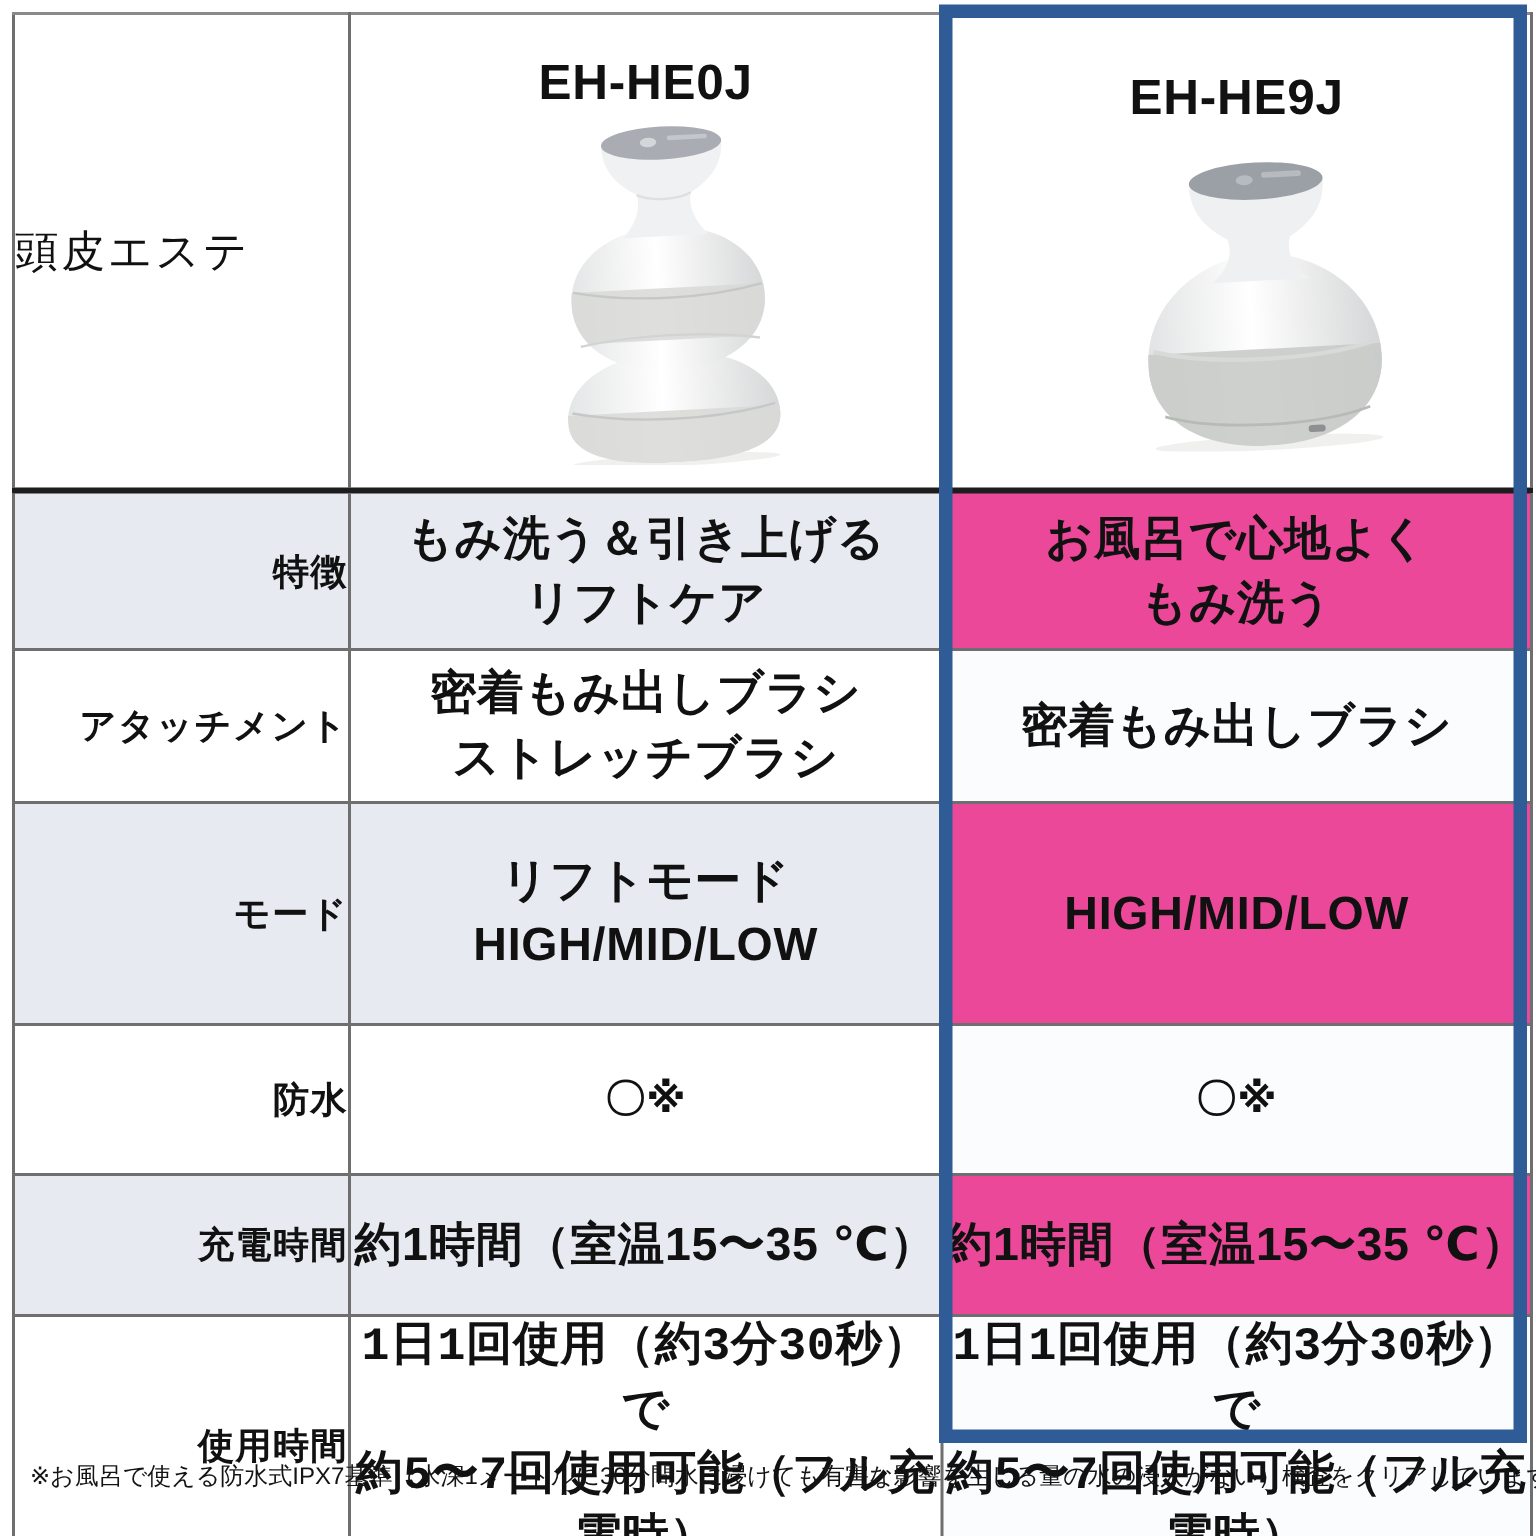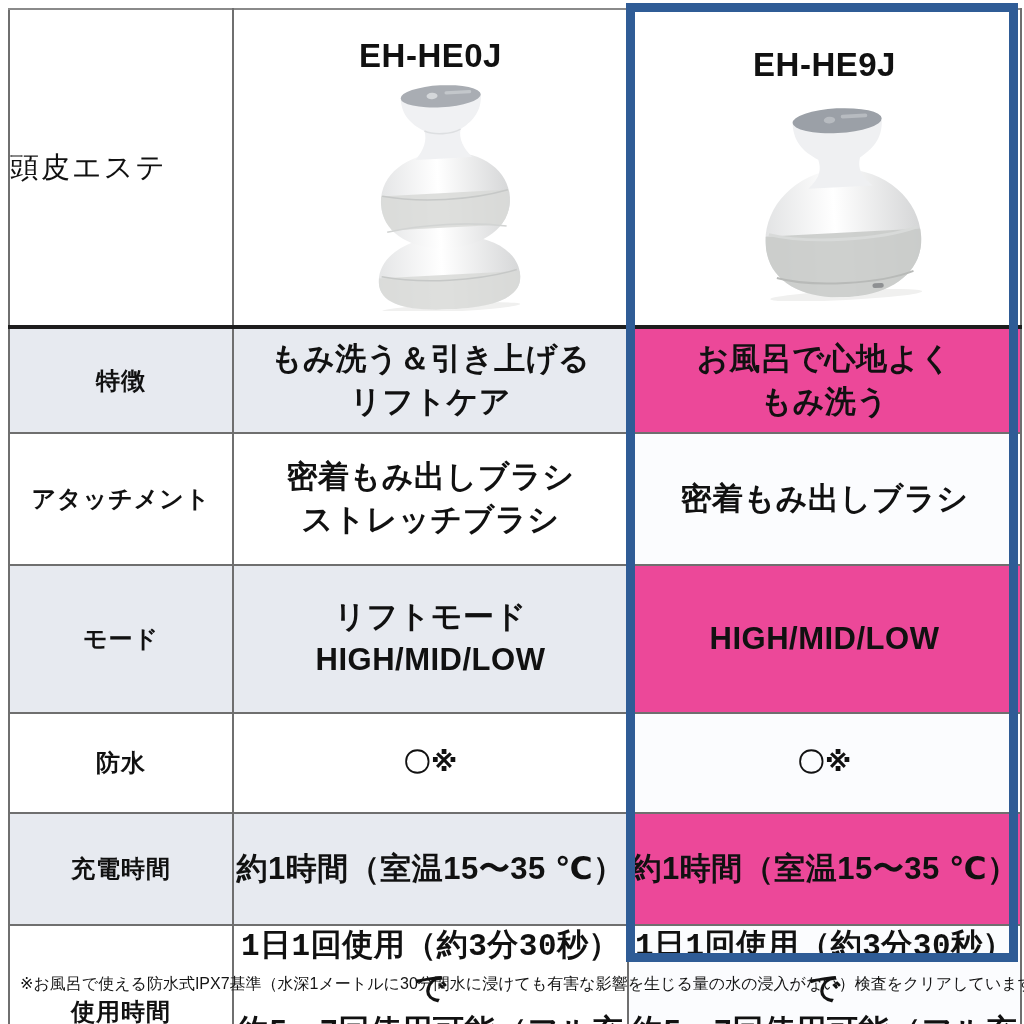--- a/index.html
+++ b/index.html
@@ -13,21 +13,21 @@
     background:#ffffff;
   }
   .spec-table td{
     border:2px solid #6f6f6f;
     vertical-align:middle;
     padding:0;
     box-sizing:border-box;
   }
   tr.header-row td{border-bottom:4px solid #1d1d1d;border-top:2px solid #8a8a8a;}
   .label-cell{
-    text-align:center;padding-left:36px;
+    text-align:right;padding-left:36px;
     font-weight:bold;font-size:24px;letter-spacing:1px;
   }
   .value-cell{
     text-align:center;font-weight:bold;font-size:31px;
     line-height:1.38;white-space:pre-line;letter-spacing:0.5px;
   }
   tr.shaded td{background:#e7eaf0;}
   tr.plain td{background:#ffffff;}
   tr.shaded td.right-col{background:#ec4899;}
   tr.plain td.right-col{background:#fbfcfe;}
@@ -146,41 +146,41 @@
     </tr>
 
     <tr class="shaded" style="height:106px;">
       <td class="label-cell">特徴</td>
       <td class="value-cell">もみ洗う＆引き上げる
 リフトケア</td>
       <td class="value-cell right-col">お風呂で心地よく
 もみ洗う</td>
     </tr>
 
-    <tr class="plain" style="height:132px;">
+    <tr class="plain" style="height:102px;">
       <td class="label-cell">アタッチメント</td>
       <td class="value-cell">密着もみ出しブラシ
 ストレッチブラシ</td>
       <td class="value-cell right-col">密着もみ出しブラシ</td>
     </tr>
 
     <tr class="shaded" style="height:148px;">
       <td class="label-cell">モード</td>
       <td class="value-cell">リフトモード
 HIGH/MID/LOW</td>
       <td class="value-cell right-col">HIGH/MID/LOW</td>
     </tr>
 
     <tr class="plain" style="height:100px;padding-left:11px;">
       <td class="label-cell">防水</td>
       <td class="value-cell mark-cell">〇※</td>
       <td class="value-cell mark-cell right-col">〇※</td>
     </tr>
 
-    <tr class="shaded" style="height:112px;">
+    <tr class="shaded" style="height:94px;">
       <td class="label-cell">充電時間</td>
       <td class="value-cell">約1時間（室温15〜35 ℃）</td>
       <td class="value-cell right-col">約1時間（室温15〜35 ℃）</td>
     </tr>
 
     <tr class="plain" style="height:102px;font-family:Liberation Mono, monospace;">
       <td class="label-cell">使用時間</td>
       <td class="value-cell">1日1回使用（約3分30秒）で
 約5〜7回使用可能（フル充電時）</td>
       <td class="value-cell right-col">1日1回使用（約3分30秒）で

